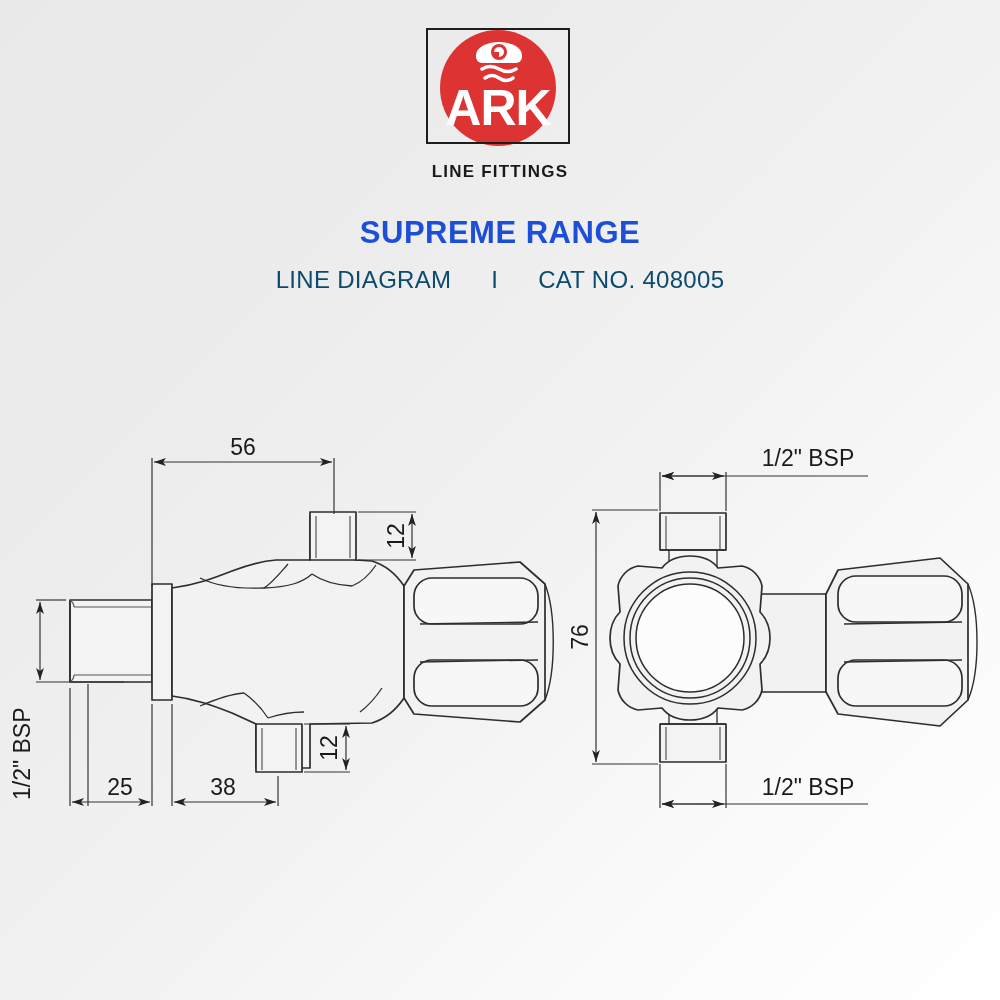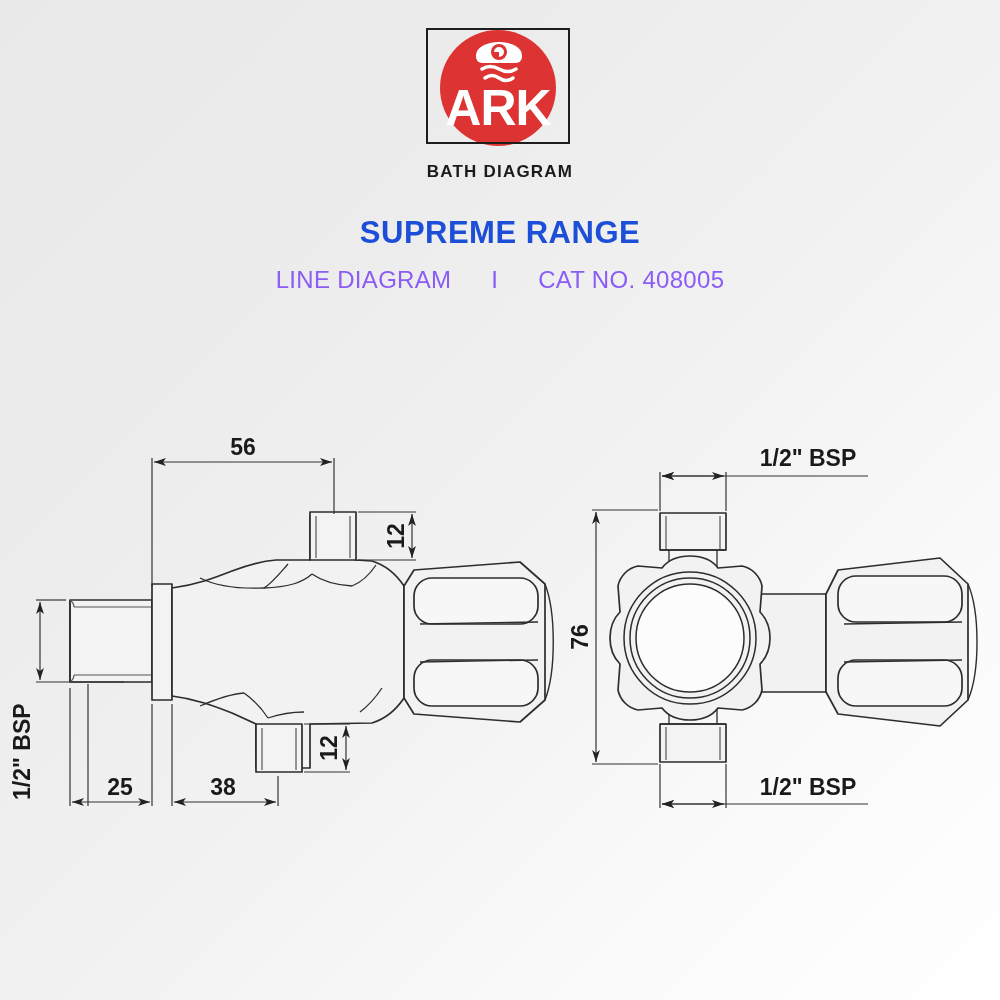--- a/index.html
+++ b/index.html
@@ -95,33 +95,32 @@
     letter-spacing: 0.5px;
     color: #1d4ed8;
   }
   #title-sub {
     position: absolute;
     left: 0;
     top: 266px;
     width: 1000px;
     text-align: center;
     font-size: 24px;
-    color: #8b5cf6;
+    color: #0c4a6e;
     letter-spacing: 0.3px;
   }
   #title-sub .sep { display: inline-block; width: 26px; }
 
   
   #drawing {
     position: absolute;
     left: 0;
     top: 0;
     width: 1000px;
     height: 1000px;
-    font-weight: bold;
   }
   svg text {
     font-family: "Liberation Sans", sans-serif;
     fill: #1a1a1a;
   }
 </style>
 </head>
 <body>
 
 <div id="sheet">
@@ -136,21 +135,21 @@
           <path d="M4 13 A23 13 0 0 1 50 13 L50 15 A6 6 0 0 1 44 21 L10 21 A6 6 0 0 1 4 15 Z" fill="#ffffff"></path>
           <circle cx="27" cy="10" r="8" fill="#dd3333"></circle>
           <path d="M22 10 a5 5 0 1 1 5 5 L27 10 Z" fill="#ffffff"></path>
           <path d="M10 27 q8 -5 17 0 q9 5 17 0" stroke="#ffffff" stroke-width="3.4" fill="none" stroke-linecap="round"></path>
           <path d="M13 36 q7 -5 14 0 q7 5 14 0" stroke="#ffffff" stroke-width="3.4" fill="none" stroke-linecap="round"></path>
         </svg>
       </div>
       <div id="logo-word">ARK</div>
     </div>
 
-    <div id="logo-tagline">BATH DIAGRAM</div>
+    <div id="logo-tagline">LINE FITTINGS</div>
 
     <div id="title-main">SUPREME RANGE</div>
 
     <div id="title-sub">
       <span>LINE DIAGRAM</span>
       <span class="sep"></span>
       <span>I</span>
       <span class="sep"></span>
       <span>CAT NO. 408005</span>
     </div>

